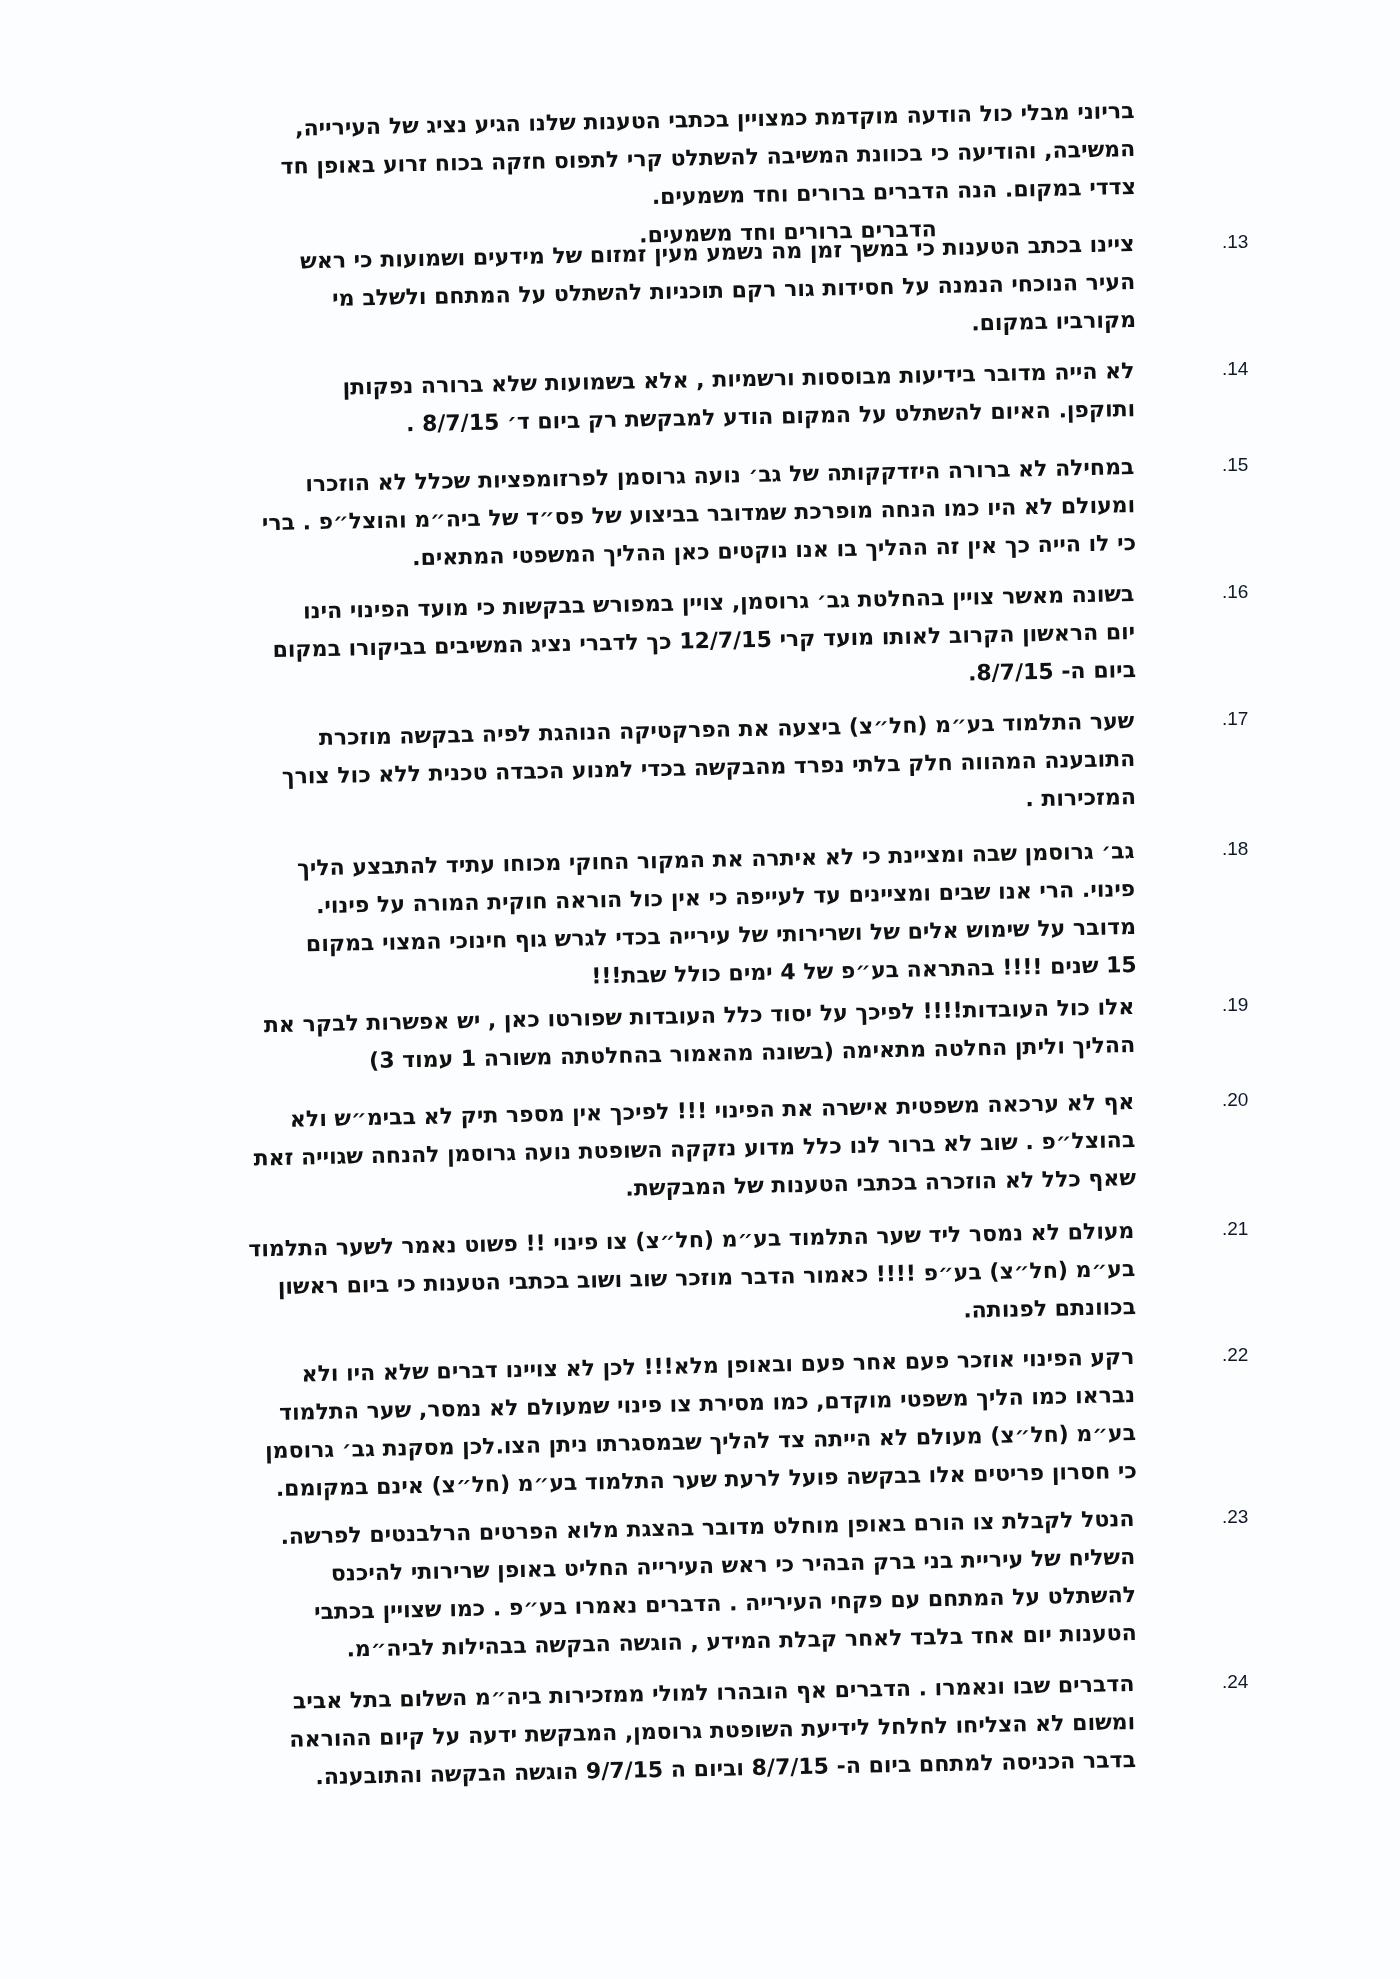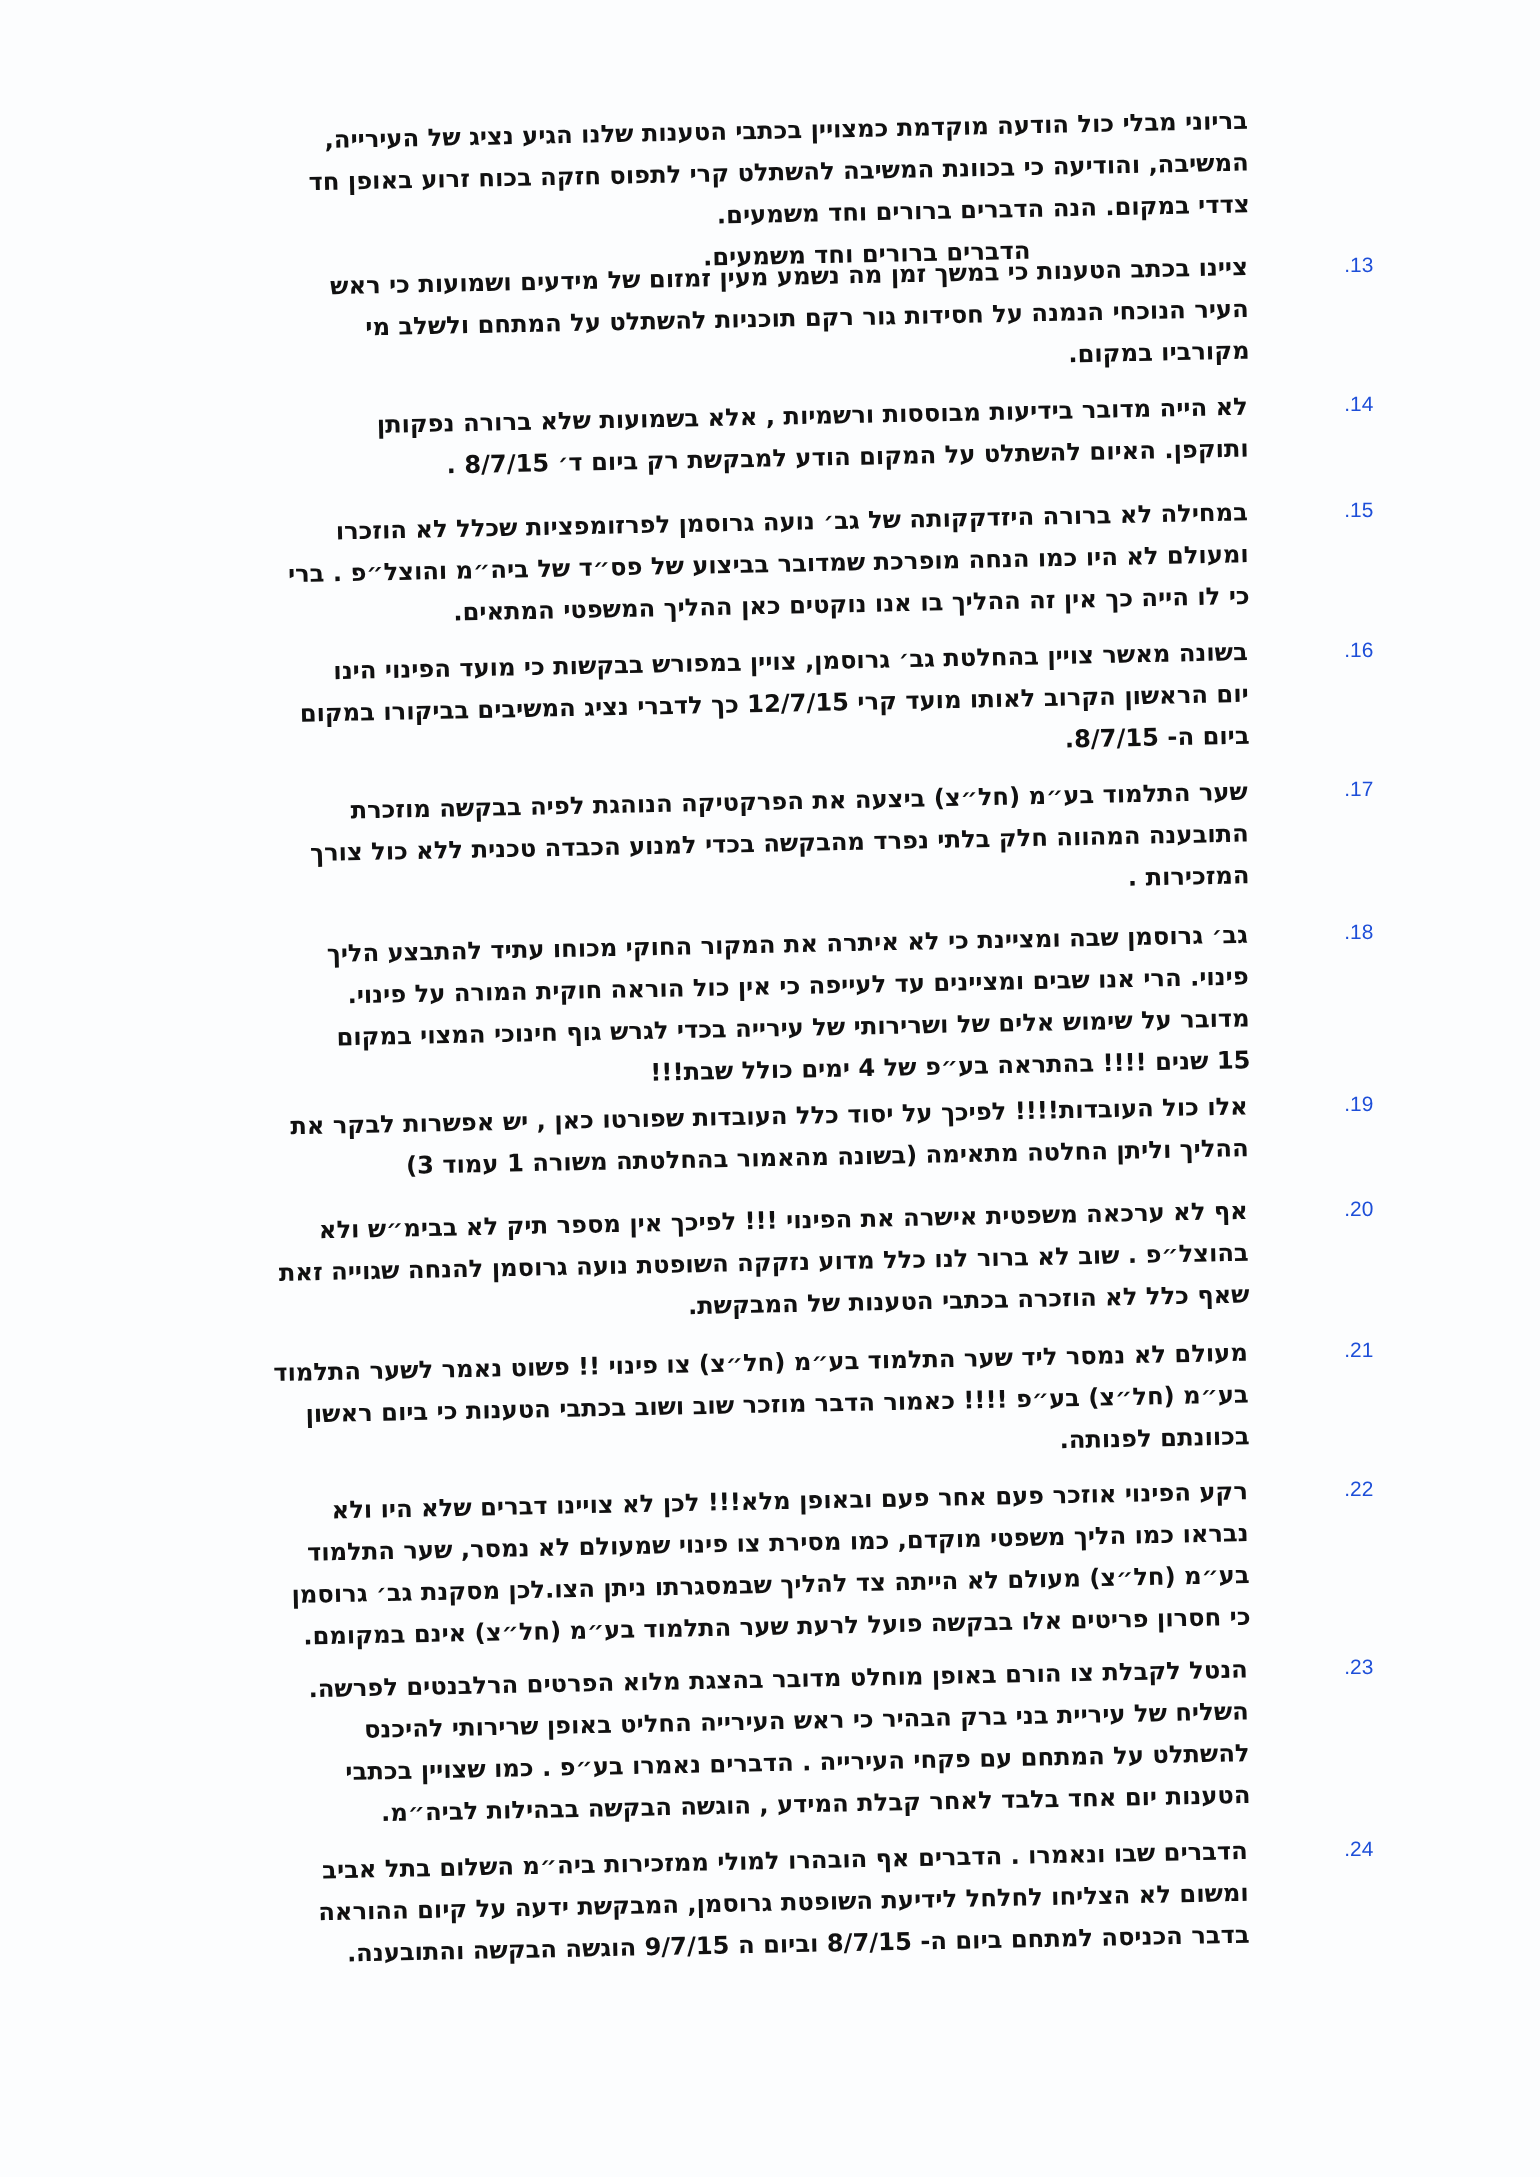--- a/index.html
+++ b/index.html
@@ -28,21 +28,21 @@
     }
     .num {
       position: absolute;
       right: 0;
       top: 6px;
       width: 60px;
       text-align: left;
       direction: ltr;
       font-family: "Liberation Sans", sans-serif;
       font-size: 19px;
-      color: #1d4ed8;
+      color: #0f172a;
     }
     .text {
       position: absolute;
       right: 148px;
       width: 920px;
       font-size: 22px;
       font-weight: bold;
       line-height: 38px;
       text-align: justify;
       text-align-last: right;

